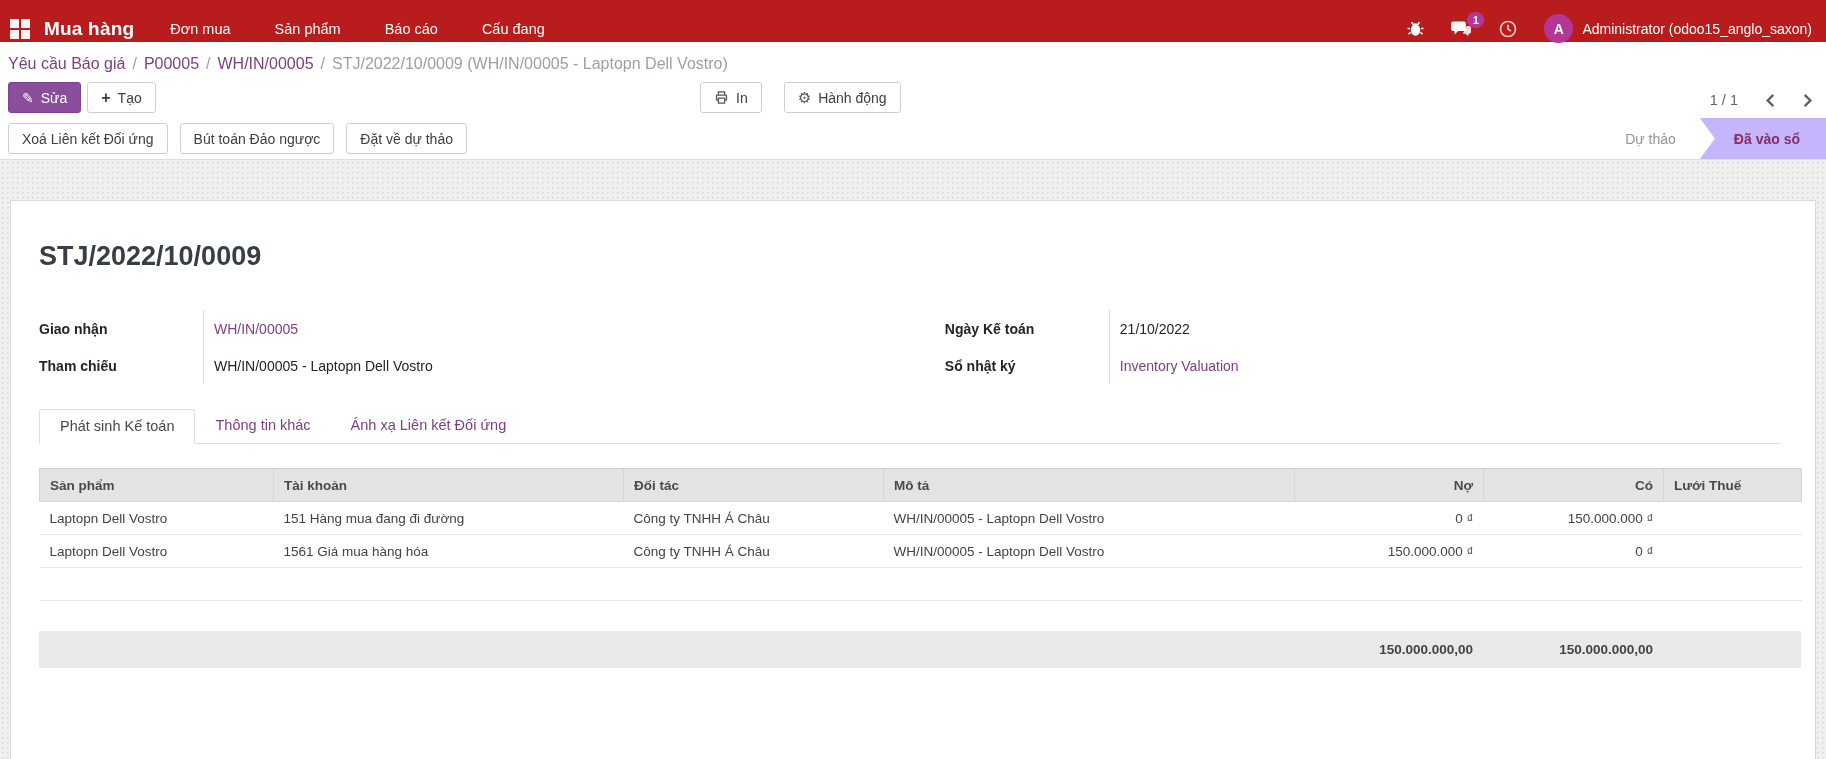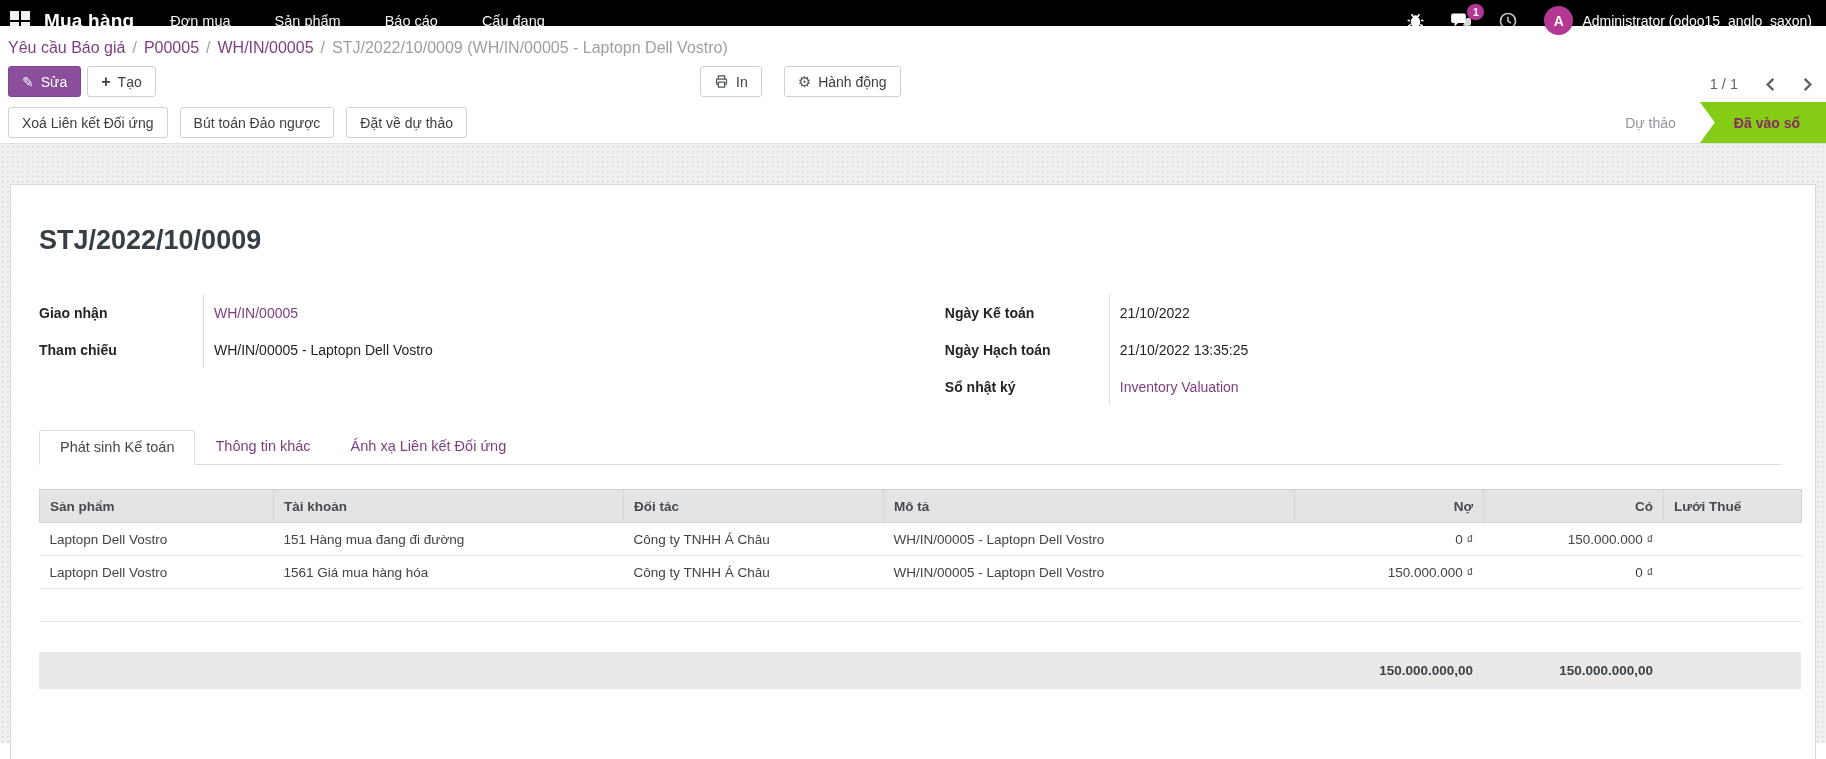--- a/index.html
+++ b/index.html
@@ -1,20 +1,20 @@
 <!DOCTYPE html>
 <html><head>
 <meta charset="utf-8">
 <style>
   * { margin:0; padding:0; box-sizing:border-box; }
   html,body { width:1826px; height:759px; overflow:hidden; }
   body { font-family:"Liberation Sans", sans-serif; background:#fff; color:#41464c; }
 
   
-  .navbar { height:26px; background:#000000; display:flex; align-items:center; padding:15px 14px 0 10px; color:#fff; }
+  .navbar { height:42px; background:#b91c1c; display:flex; align-items:center; padding:15px 14px 0 10px; color:#fff; }
   .apps-grid { width:20px; height:20px; display:grid; grid-template-columns:9px 9px; grid-template-rows:9px 9px; gap:2px; margin-right:14px; cursor:pointer; }
   .apps-grid span { background:#fff; opacity:.95; }
   .app-name { font-size:19px; font-weight:700; letter-spacing:.2px; margin-right:36px; cursor:pointer; }
   .nav-menu { display:flex; gap:44px; font-size:14.5px; }
   .nav-menu span { cursor:pointer; opacity:.97; }
   .nav-right { margin-left:auto; display:flex; align-items:center; gap:26px; }
   .sysicon { position:relative; display:flex; align-items:center; cursor:pointer; }
   .badge { position:absolute; top:-7px; right:-12px; background:#B53794; color:#fff; font-size:10.5px; min-width:17px; height:16px; border-radius:9px; display:flex; align-items:center; justify-content:center; padding:0 4px; font-weight:700; }
   .user { display:flex; align-items:center; gap:9px; cursor:pointer; }
   .avatar { width:29px; height:29px; border-radius:50%; background:#B53794; color:#fff; font-size:14px; font-weight:700; display:flex; align-items:center; justify-content:center; }
@@ -32,21 +32,21 @@
   .btn + .btn { margin-left:6px; }
   .center-btns { position:absolute; left:700px; top:2px; display:flex; gap:16px; }
   .pager { position:absolute; right:12px; top:12px; display:flex; align-items:center; gap:26px; color:#5f6368; font-size:14.5px; }
   .pager-arrows { display:flex; gap:24px; }
   .pager-arrow { cursor:pointer; display:flex; align-items:center; }
 
   .action-row { height:42px; display:flex; align-items:center; border-bottom:1px solid #dfdfdf; padding-left:8px; }
   .action-btns { display:flex; gap:6px; }
   .statusbar { margin-left:auto; height:41px; display:flex; align-items:stretch; font-size:14px; }
   .status-step { display:flex; align-items:center; padding:0 24px; color:#8f959b; cursor:pointer; }
-  .status-step.active { background:#84cc16; color:#872D5F; font-weight:700; padding:0 26px 0 34px; clip-path:polygon(0 0,100% 0,100% 100%,0 100%,15px 50%); }
+  .status-step.active { background:#c4b5fd; color:#872D5F; font-weight:700; padding:0 26px 0 34px; clip-path:polygon(0 0,100% 0,100% 100%,0 100%,15px 50%); }
 
   
   .content { height:599px; background-color:#f1f0f0; background-image:radial-gradient(#dcdcdc 1px, transparent 1px); background-size:5px 5px; padding:40px 10px 0 10px; }
   .sheet { background:#fff; border:1px solid #d9d9d9; border-bottom:none; min-height:580px; padding:40px 34px 0 18px; }
   .doc-title { font-size:27px; font-weight:700; color:#383e45; margin:0 0 38px 10px; }
 
   .field-groups { display:flex; margin-left:10px; }
   .group { width:48%; }
   .group-right { margin-left:4%; }
   .frow { display:flex; min-height:37px; align-items:center; }
@@ -198,25 +198,20 @@
           <div class="fval">WH/IN/00005 - Laptopn Dell Vostro</div>
         </div>
       </div>
       <div class="group group-right">
         <div class="frow">
           <div class="flabel">Ngày Kế toán</div>
           <div class="fsep"></div>
           <div class="fval">21/10/2022</div>
         </div>
         <div class="frow">
-          <div class="flabel">Ngày Hạch toán</div>
-          <div class="fsep"></div>
-          <div class="fval">21/10/2022 13:35:25</div>
-        </div>
-        <div class="frow">
           <div class="flabel">Sổ nhật ký</div>
           <div class="fsep"></div>
           <div class="fval link">Inventory Valuation</div>
         </div>
       </div>
     </div>
 
     <div class="tabs">
       <div class="tab active">Phát sinh Kế toán</div>
       <div class="tab">Thông tin khác</div>

